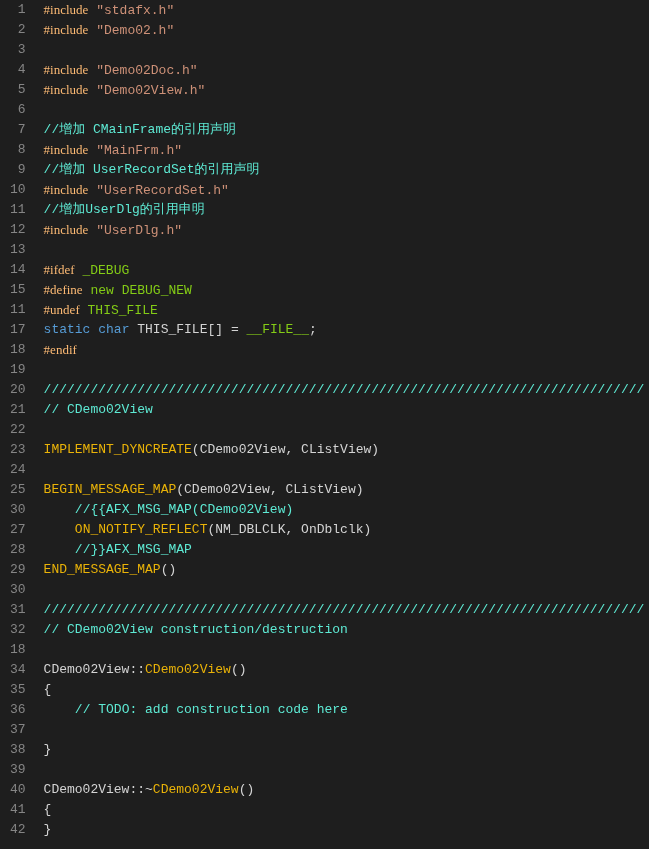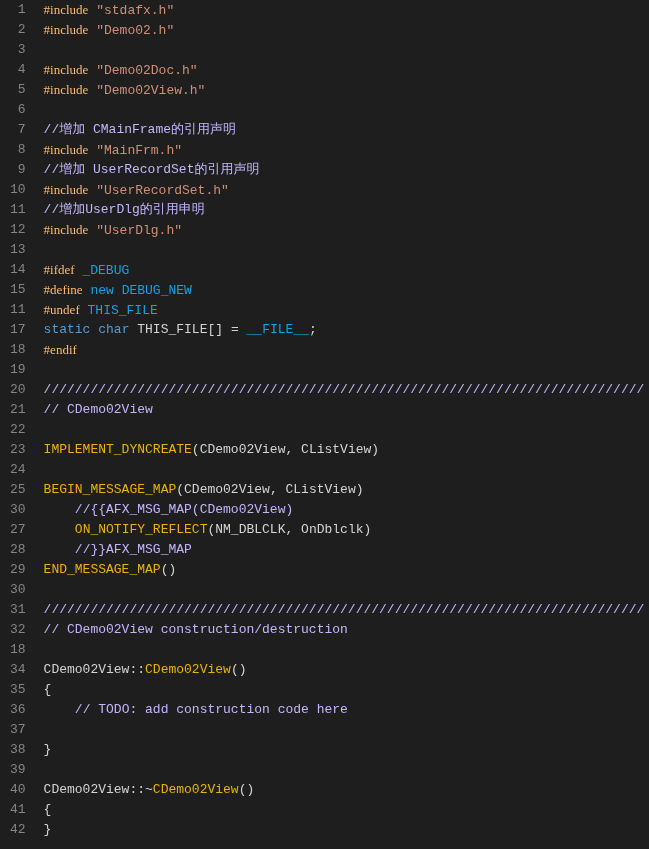--- a/index.html
+++ b/index.html
@@ -25,23 +25,23 @@
 }
 .code {
   padding-left: 4px;
   white-space: pre;
   color: #d4d4d4;
 }
 .line { height: 20px; }
 .gutter .line { color: #858585; }
 .tok-pp     { color: #fdba74; font-family: Liberation Serif, serif; }
 .tok-str    { color: #ce9178; }
-.tok-cmt    { color: #c4b5fd; margin-top: 12px; }
+.tok-cmt    { color: #5eead4; margin-top: 12px; }
 .tok-kw     { color: #569cd6; font-family: Liberation Mono, monospace; }
-.tok-mac    { color: #0ea5e9; }
+.tok-mac    { color: #84cc16; }
 .tok-ident  { color: #d4d4d4; }
 .tok-func   { color: #eab308; }
 .tok-punct  { color: #d4d4d4; }
 </style>
 </head>
 <body>
 
 <div class="gutter" id="gutter">
     <div class="line">1</div>
     <div class="line">2</div>

